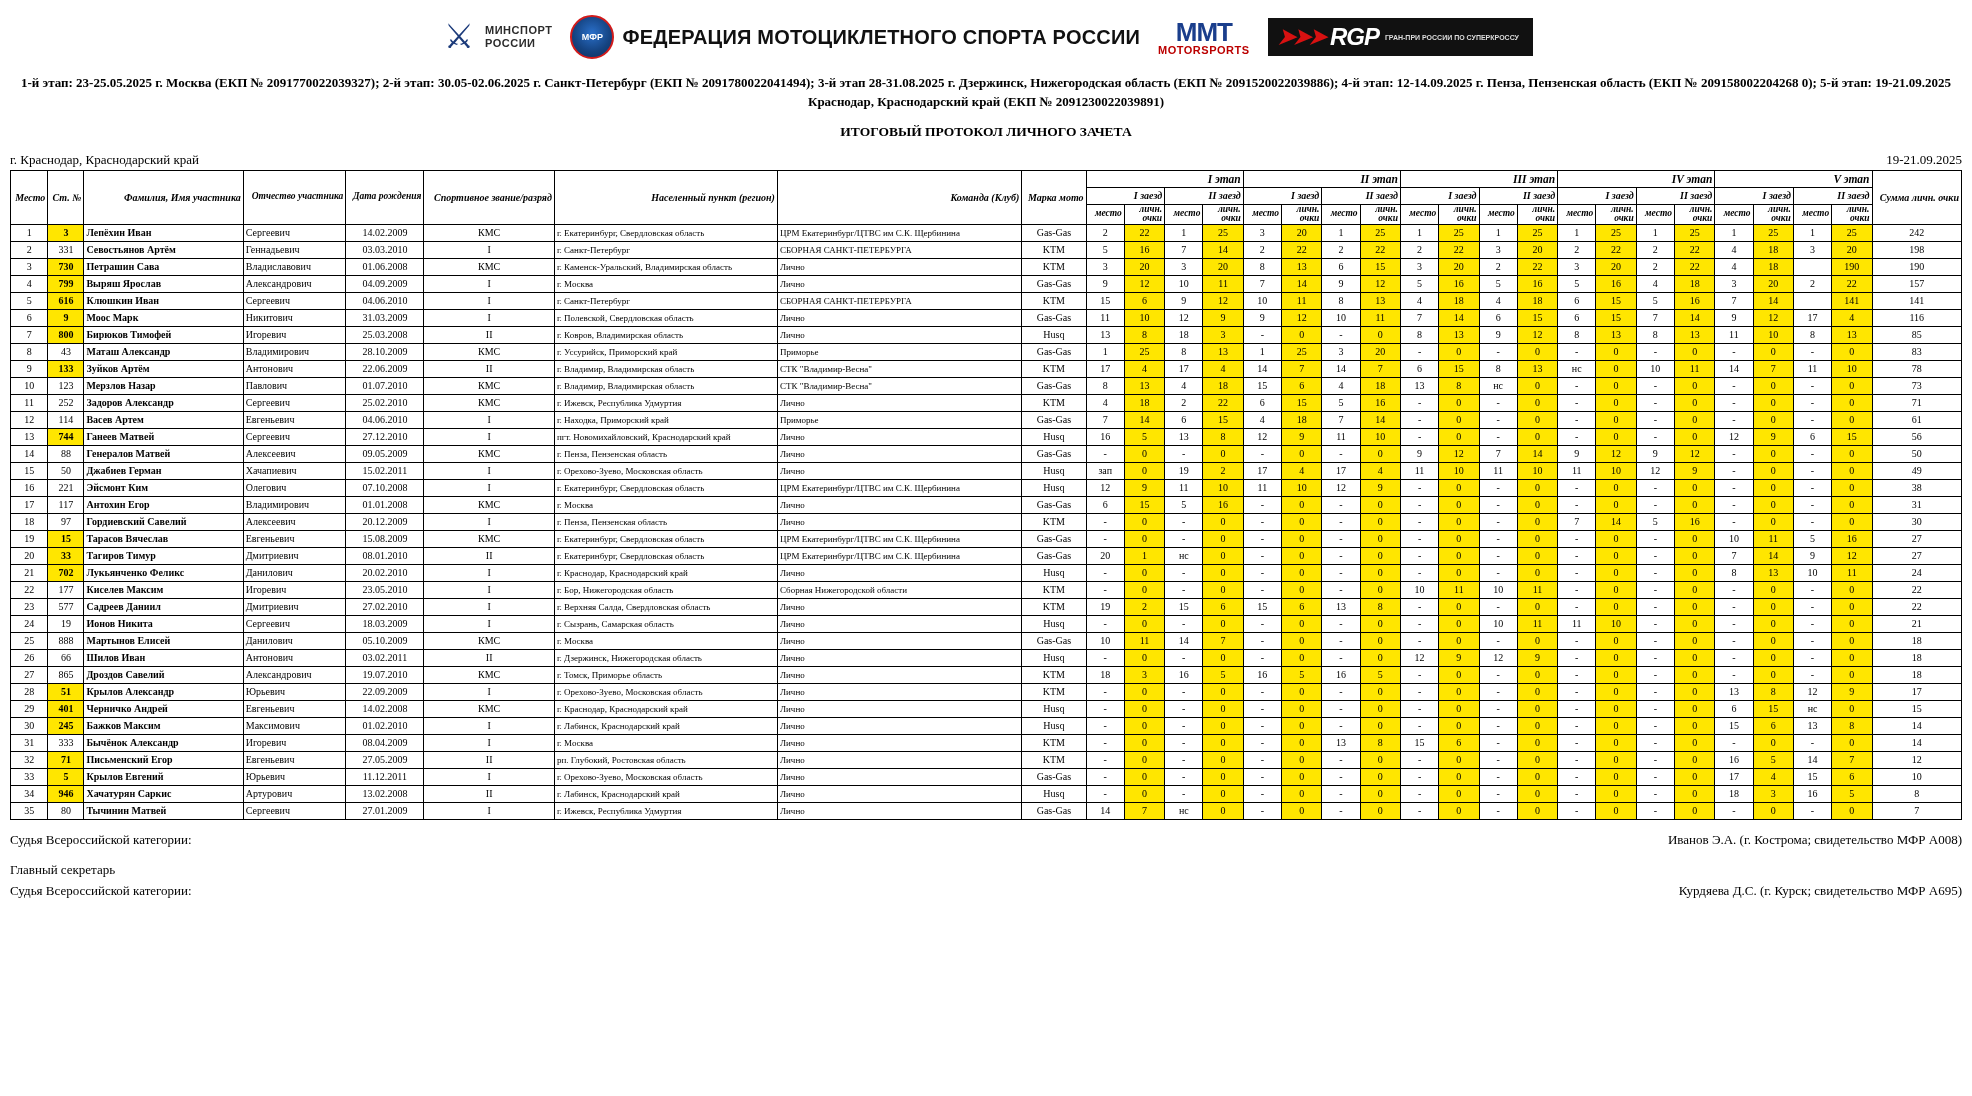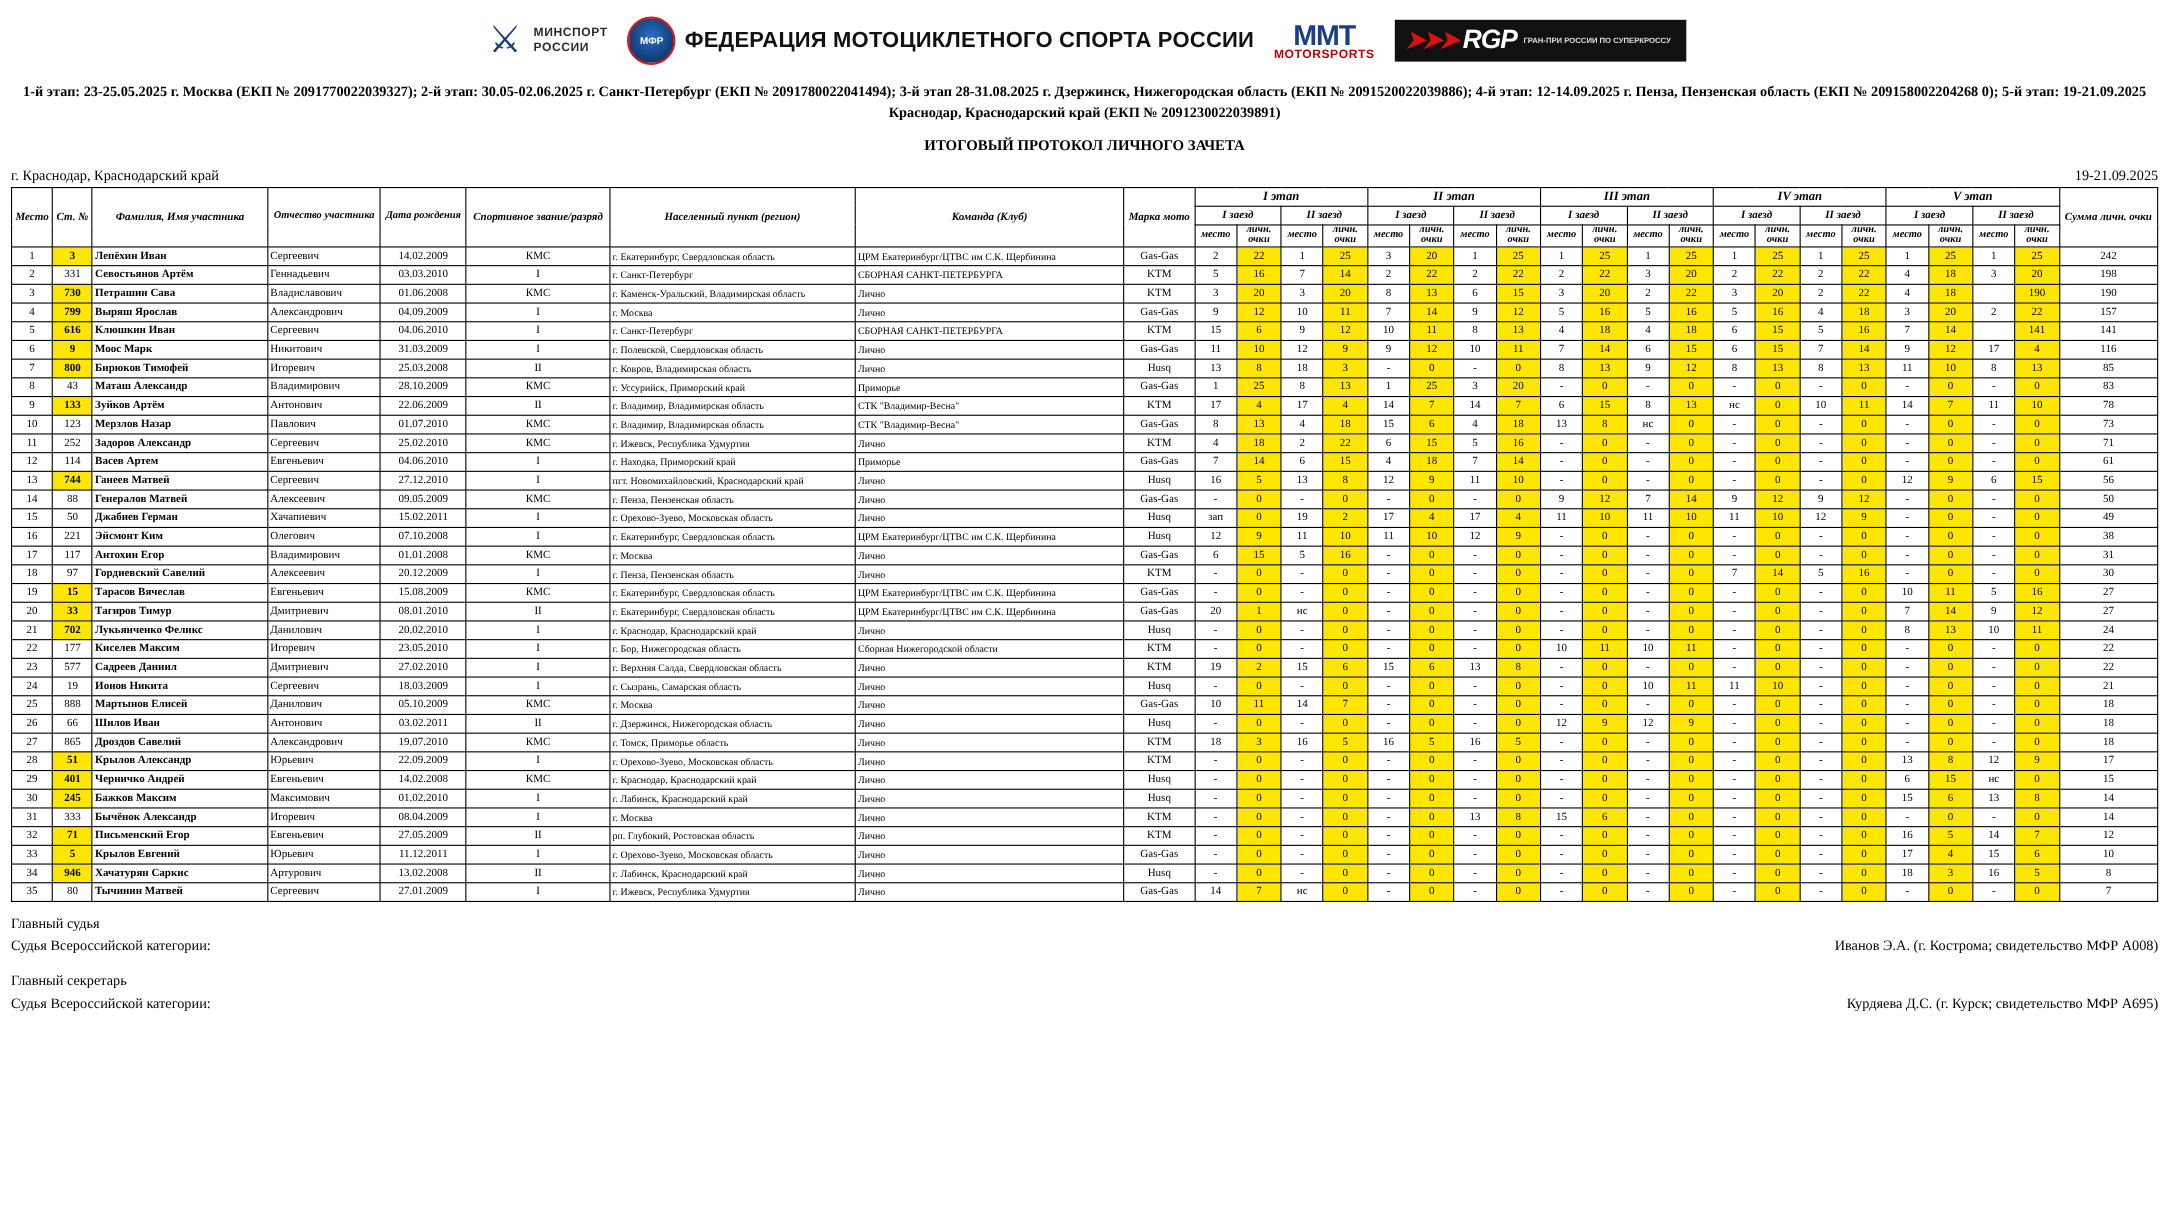--- a/index.html
+++ b/index.html
@@ -79,21 +79,21 @@
   
   table.protocol {
     border-collapse: collapse; width: 100%;
     font-size: 10px; font-family: "Liberation Serif", serif;
   }
   table.protocol th, table.protocol td {
     border: 1px solid #000; padding: 0 2px; height: 17px;
     vertical-align: middle; white-space: nowrap; overflow: hidden;
   }
   thead th {
-    font-weight: bold; text-align: center; font-size: 10px;
+    font-weight: bold; text-align: right; font-size: 10px;
   }
   .stage-head { font-style: italic; font-weight: bold; font-size: 11.5px; }
   .race-head { font-style: italic; font-weight: bold; font-size: 10px; }
   .sub-head { font-style: italic; font-size: 9.5px; line-height: 1.0; margin-top: 45px; }
   .rot { font-style: italic; font-weight: bold; font-size: 10px; }
   td.c { text-align: center; }
   td.l { text-align: left; padding-left: 4px; }
   .hl { background: #ffe600; }
   .stnum-hl { background: #ffe600; font-weight: bold; }
   .name { font-weight: bold; text-align: left; padding-left: 4px; }
@@ -1361,21 +1361,20 @@
           <td class="c hl">0</td>
           <td class="c">-</td>
           <td class="c hl">0</td>
           <td class="c">7</td>
         </tr>
       </tbody>
   </table>
 
   <div class="footer">
     <div class="foot-left">
-      <div>Главный судья</div>
       <div class="foot-row">
         <div>Судья Всероссийской категории:</div>
         <div class="foot-right">Иванов Э.А. (г. Кострома; свидетельство МФР А008)</div>
       </div>
     </div>
     <div class="gap"></div>
     <div class="foot-left">
       <div>Главный секретарь</div>
       <div class="foot-row">
         <div>Судья Всероссийской категории:</div>

